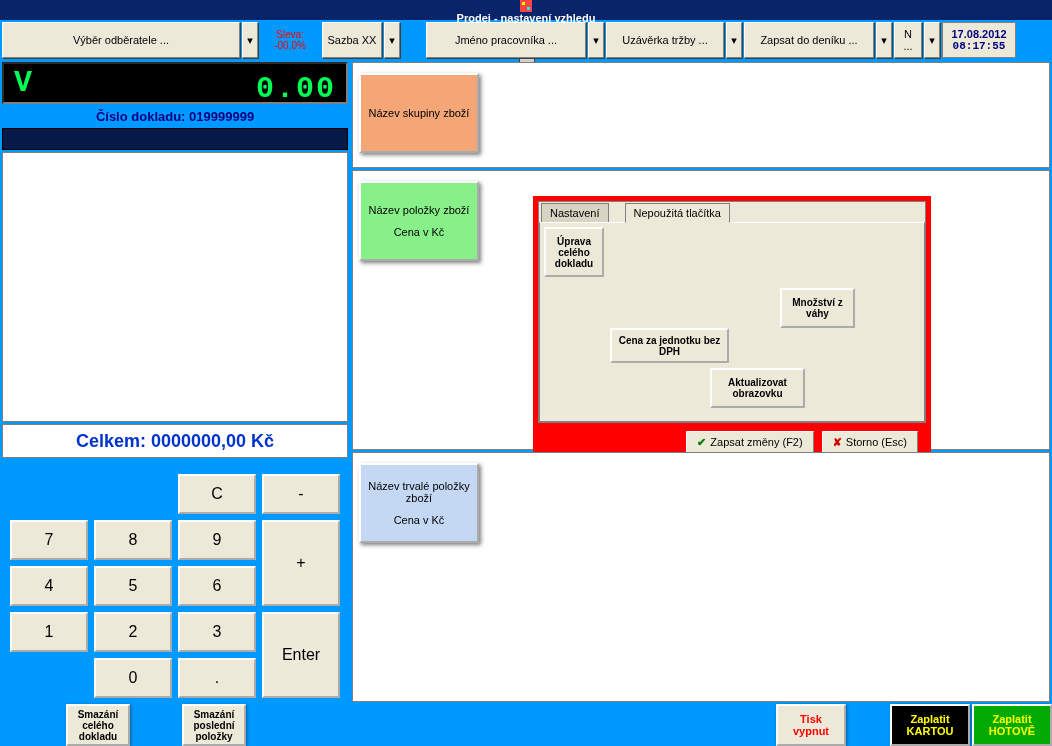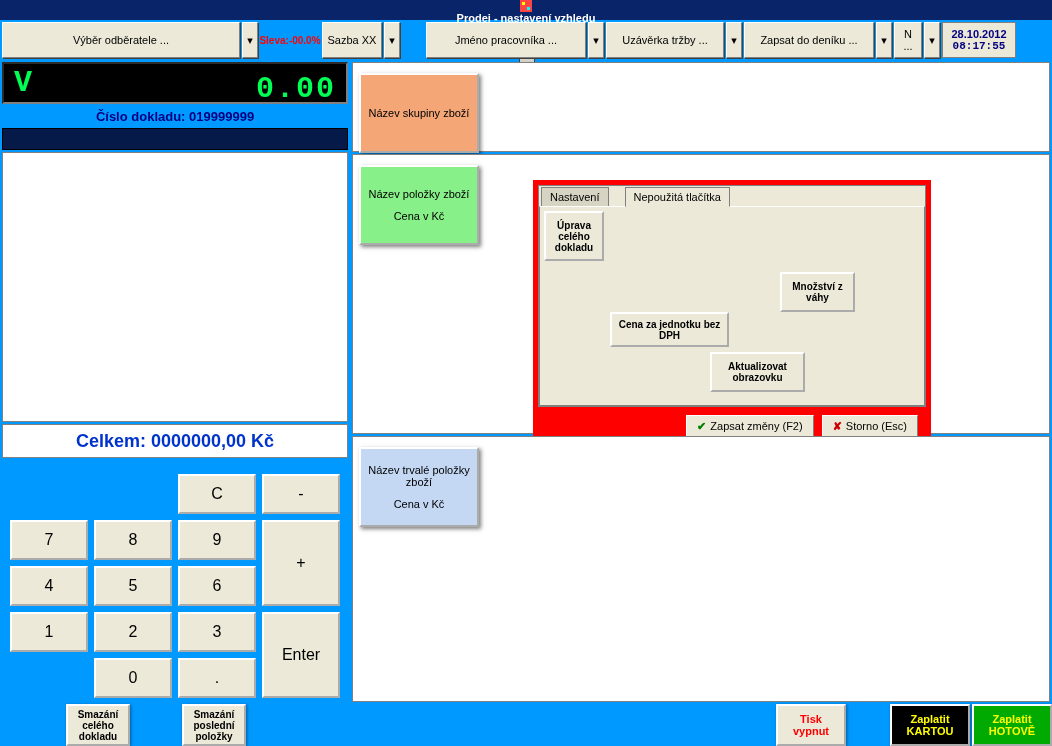--- a/index.html
+++ b/index.html
@@ -133,21 +133,21 @@
   <div class="winbtn">_</div>
   <div class="winbtn">□</div>
   <div class="winbtn">×</div>
 </div>
 
 <div class="top-row">
   <div class="topbtn" style="width:238px">
       <span>Výběr odběratele ...</span>
     </div>
   <div class="dropdown-arrow">▾</div>
-  <div class="topbtn bluemid" style="width:60px; flex-direction:row; color:red; font-size:10px; font-weight:bold">
+  <div class="topbtn bluemid" style="width:60px; flex-direction:column; color:red; font-size:10px; font-weight:normal">
     <span>Sleva:</span>
     <span>-00.0%</span>
   </div>
   <div class="topbtn" style="width:60px">
       <span>Sazba XX</span>
     </div>
   <div class="dropdown-arrow">▾</div>
   <div class="topbtn bluemid" style="width:22px"></div>
   <div class="topbtn" style="width:160px">
       <span>Jméno pracovníka ...</span>
@@ -159,21 +159,21 @@
   <div class="dropdown-arrow">▾</div>
   <div class="topbtn" style="width:130px">
       <span>Zapsat do deníku ...</span>
     </div>
   <div class="dropdown-arrow">▾</div>
   <div class="topbtn" style="width:28px">
       <span>N ...</span>
     </div>
   <div class="dropdown-arrow">▾</div>
   <div class="dt-box" style="width:74px">
-    <span>28.10.2012</span>
+    <span>17.08.2012</span>
     <span style="font-family:'Courier New',monospace">08:17:55</span>
   </div>
 </div>
 
 <div class="main-body">
 
   <div class="left-col">
     <div class="display-box">
       <span class="display-v">V</span>
       <span class="display-val">0.00</span>
@@ -198,21 +198,21 @@
       <div class="kbtn">2</div>
       <div class="kbtn">3</div>
       <div class="kbtn" style="grid-row: span 2">Enter</div>
       <div style="background:transparent"></div>
       <div class="kbtn">0</div>
       <div class="kbtn">.</div>
     </div>
   </div>
 
   <div class="right-col">
-    <div class="canvas-row" style="height:90px">
+    <div class="canvas-row" style="height:106px">
       <div class="cat-btn" style="background:#f4a676; left:6px; top:10px">
         <span>Název skupiny zboží</span>
       </div>
     </div>
     <div class="canvas-row" style="height:280px">
       <div class="cat-btn" style="background:#88f088; left:6px; top:10px">
         <span>Název položky zboží</span>
         <span style="margin-top:10px">Cena v Kč</span>
       </div>
 

